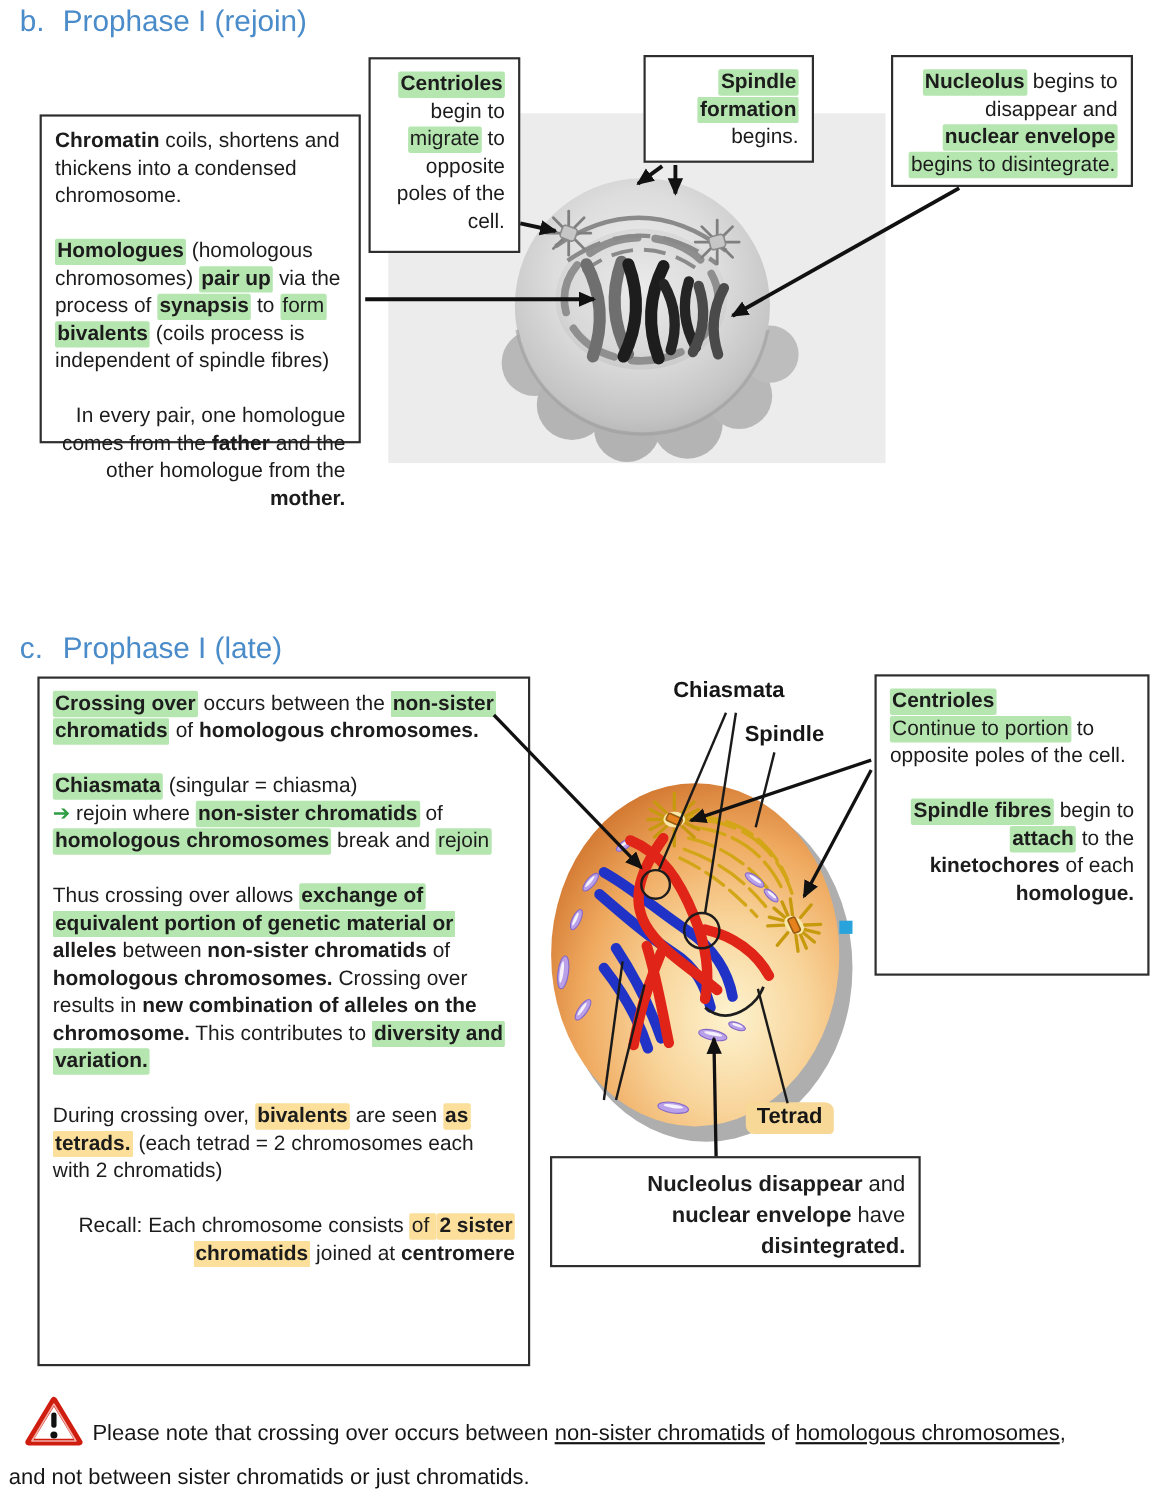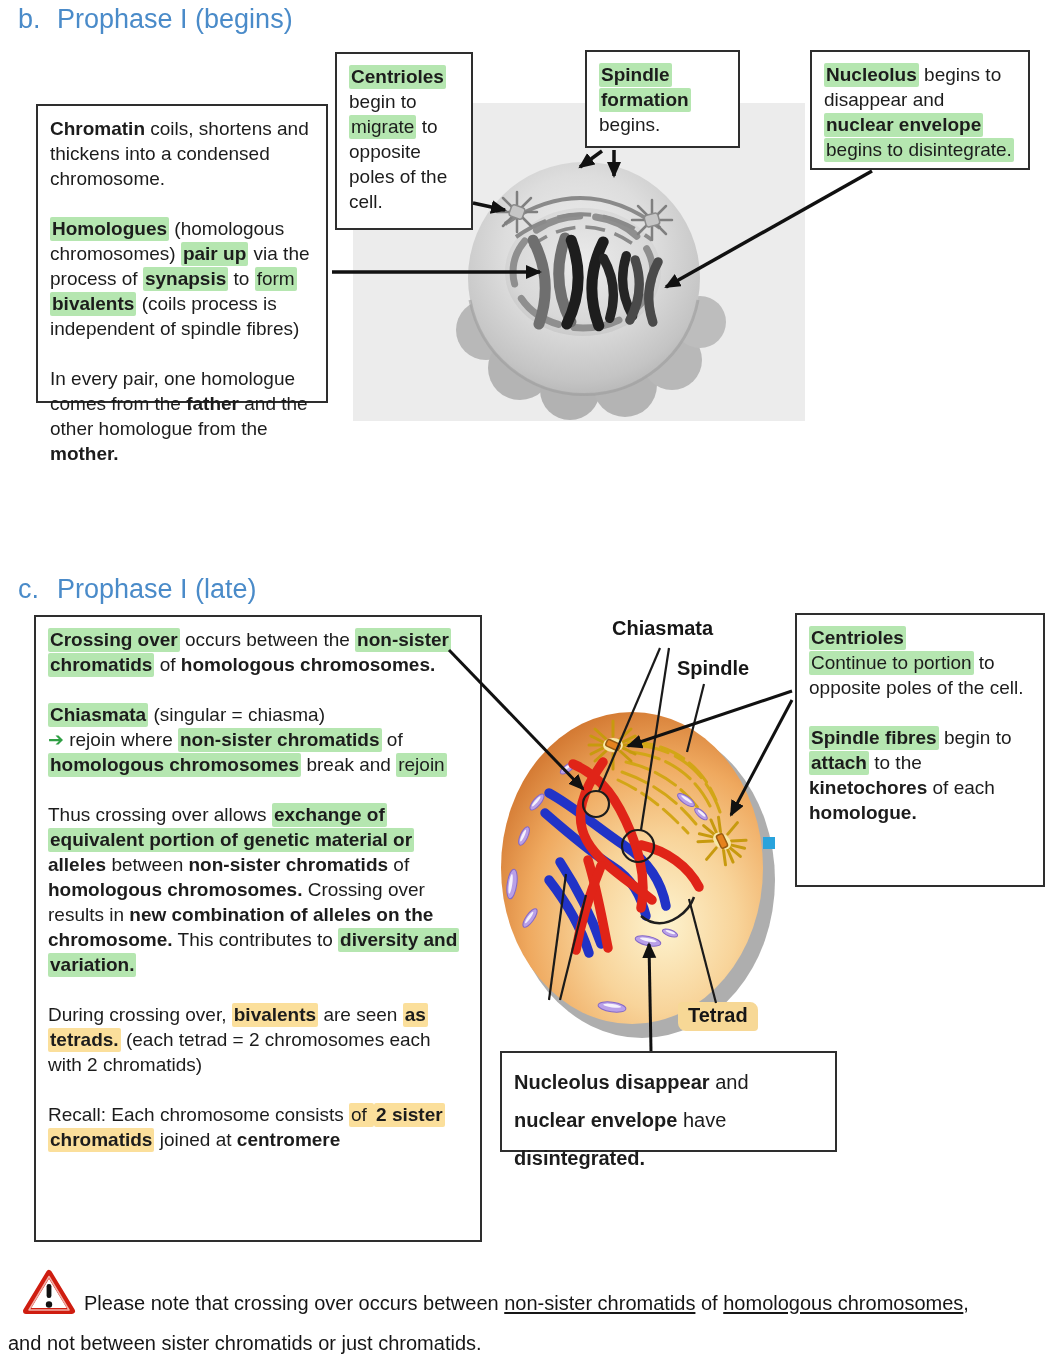--- a/index.html
+++ b/index.html
@@ -12,40 +12,40 @@
   html,body{margin:0;padding:0;background:#fff;}
   .page{position:relative;width:1057px;height:1361px;background:#fff;overflow:hidden;
         font-family:"Liberation Sans",sans-serif;color:#1c1c1c;}
   .heading{position:absolute;font-size:27px;color:var(--heading_blue);white-space:nowrap;}
   .heading .pfx{display:inline-block;width:39px;}
   .fig{position:absolute;z-index:1;}
   .lines{position:absolute;z-index:3;pointer-events:none;}
   .txtbox{position:absolute;z-index:2;background:#fff;border:2px solid #2e2e2e;
           padding:10px 12px;font-size:19px;line-height:25px;box-sizing:border-box;}
   .txtbox p{margin:0 0 25px 0;}
-  .txtbox p:last-child{margin-bottom:0;}
+  .txtbox p:last-child{margin-bottom:0;text-align:right;}
   .txtbox p.tight{margin-bottom:0;}
   .b{font-weight:700;}
   .u{text-decoration:underline;text-underline-offset:2px;}
   .hl-green{background:var(--highlight_green);padding:1px 2px 2px;border-radius:2px;
             -webkit-box-decoration-break:clone;box-decoration-break:clone;}
   .hl-yellow{background:var(--highlight_yellow);padding:1px 2px 2px;border-radius:2px;
             -webkit-box-decoration-break:clone;box-decoration-break:clone;}
   .lbl{position:absolute;z-index:2;font-weight:700;font-size:20px;line-height:23px;color:#161616;}
   .tetrad-lbl{background:var(--tetrad_tan);padding:2px 10px 4px;border-radius:4px 8px 4px 8px;}
   .footer-line{position:absolute;z-index:2;font-size:20px;color:#161616;white-space:nowrap;}
   .warning{position:absolute;z-index:2;}
 </style>
 </head>
 <body>
 
 <div class="page">
 
   <div class="heading" style="left:18px;top:4px;">
-    <span class="pfx">b.</span><span>Prophase I (begins)</span>
+    <span class="pfx">b.</span><span>Prophase I (rejoin)</span>
   </div>
 
   <svg class="fig" style="left:0;top:0;width:1057px;height:450px;" viewBox="0 0 1057 450">
     <defs>
       <radialGradient id="gcell" cx="48%" cy="38%" r="72%">
         <stop offset="0%" stop-color="#eeeeee"></stop>
           <stop offset="45%" stop-color="#dddddd"></stop>
         <stop offset="78%" stop-color="#c4c4c4"></stop>
           <stop offset="100%" stop-color="#a9a9a9"></stop>
       </radialGradient>
@@ -305,21 +305,21 @@
   <div class="txtbox" style="left:795px;top:613px;width:250px;height:274px;">
     <p class="tight"><span class="b hl-green">Centrioles</span></p>
     <p><span class="hl-green">Continue to portion</span><span> to opposite poles of the cell.</span></p>
     <p><span class="b hl-green">Spindle fibres</span><span> begin to </span><span class="b hl-green">attach</span><span> to the </span><span class="b">kinetochores</span><span> of each </span><span class="b">homologue.</span></p>
   </div>
 
   <div class="lbl" style="left:612px;top:617px;">Chiasmata</div>
   <div class="lbl" style="left:677px;top:657px;">Spindle</div>
   <div class="lbl tetrad-lbl" style="left:678px;top:1002px;">Tetrad</div>
 
-  <div class="txtbox" style="left:500px;top:1051px;width:337px;height:101px;font-size:20px;line-height:38px;">
+  <div class="txtbox" style="left:500px;top:1051px;width:337px;height:101px;font-size:20px;line-height:28px;">
     <p><span class="b">Nucleolus disappear</span><span> and </span><span class="b">nuclear envelope</span><span> have </span><span class="b">disintegrated.</span></p>
   </div>
 
   <svg class="warning" style="left:22px;top:1268px;" width="54" height="48" viewBox="0 0 54 48">
     <path d="M27 5 L50 43 H4 Z" fill="#ffffff" stroke="#cf1d10" stroke-width="6" stroke-linejoin="round"></path>
     <path d="M27 8.5 L47 42 H7 Z" fill="none" stroke="#f2b0a8" stroke-width="1.5" stroke-linejoin="round"></path>
     <rect x="24.6" y="16" width="4.8" height="14" rx="2.2" fill="#111"></rect>
     <circle cx="27" cy="36.5" r="3.2" fill="#111"></circle>
   </svg>
   <div class="footer-line" style="left:84px;top:1292px;"><span>Please note that crossing over occurs between </span><span class="u">non-sister chromatids</span><span> of </span><span class="u">homologous chromosomes</span><span>,</span></div>

